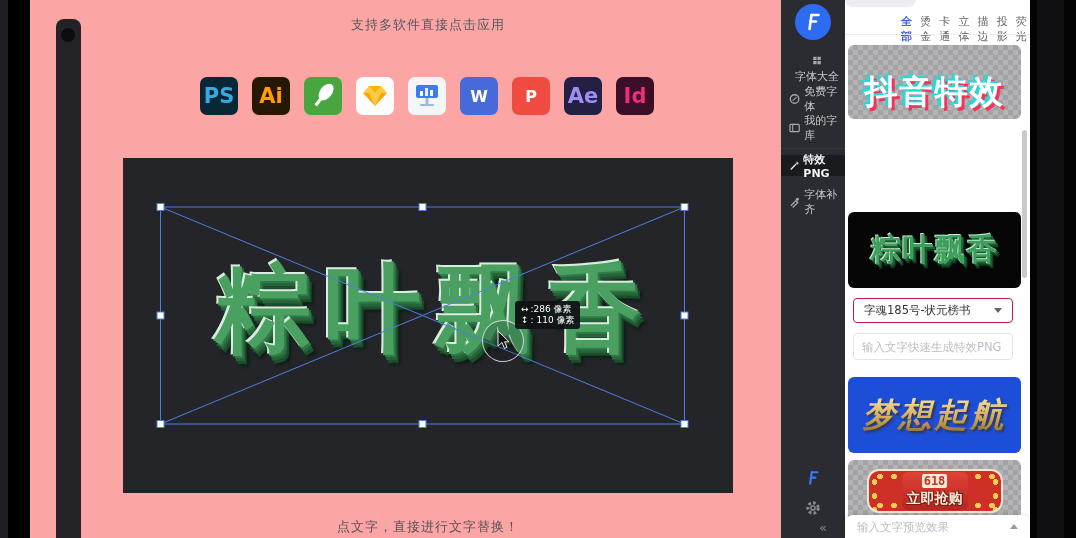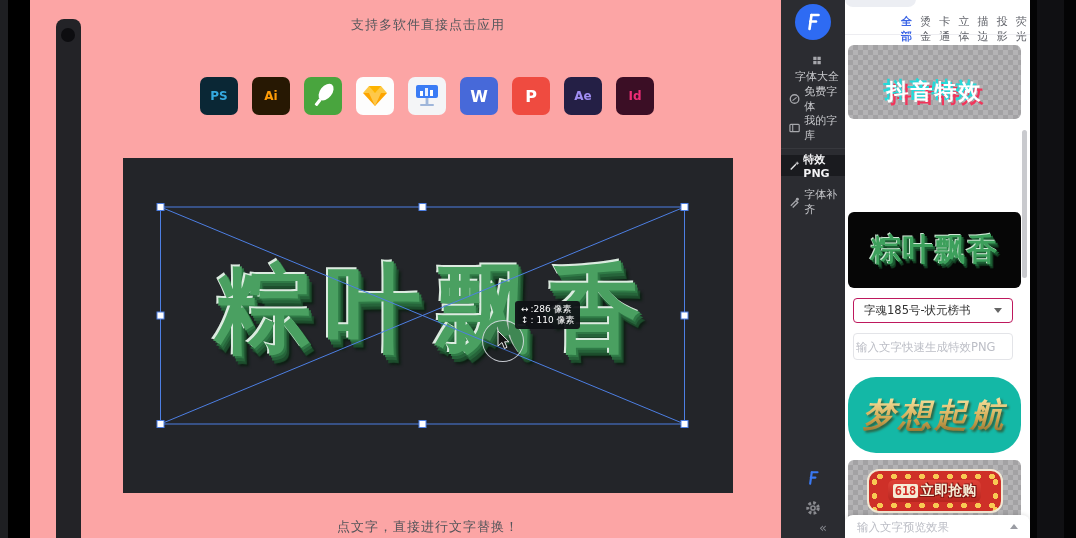--- a/index.html
+++ b/index.html
@@ -11,21 +11,21 @@
 
   
   .main { position:absolute; left:30px; top:0; width:751px; height:538px; background:#fca5a5; }
   .side-toolbar { position:absolute; left:26px; top:19px; width:25px; height:519px; background:#232327; border-radius:8px 8px 0 0; }
   .side-toolbar .dot { position:absolute; left:5px; top:9px; width:14px; height:14px; border-radius:50%; background:#0d0d10; }
 
   .hint-top { position:absolute; left:93px; top:16px; width:610px; text-align:center; font-size:13px; color:#57585d; letter-spacing:1px; }
   .hint-bottom { position:absolute; left:93px; top:518px; width:610px; text-align:center; font-size:13px; color:#54555a; letter-spacing:1px; }
 
   .icons-row { position:absolute; left:170px; top:77px; display:flex; gap:14px; }
-  .app-ic { width:38px; height:38px; border-radius:7px; display:flex; align-items:center; justify-content:center; font-weight:bold; font-size:12px; }
+  .app-ic { width:38px; height:38px; border-radius:7px; display:flex; align-items:center; justify-content:center; font-weight:bold; font-size:21px; }
   .ic-ps { background:#0a2735; color:#35a9e0; }
   .ic-ai { background:#271803; color:#ff9c08; }
   .ic-cdr { background:#49a53e; }
   .ic-sketch { background:#fdfdfd; }
   .ic-key { background:#f4f5f7; }
   .ic-w { background:#4769d9; color:#fff; font-size:16px; }
   .ic-p { background:#ef4b40; color:#fff; font-size:16px; }
   .ic-ae { background:#241f45; color:#a08df2; }
   .ic-id { background:#3b0e25; color:#ef2d76; }
 
@@ -62,47 +62,47 @@
   .tabs-border { position:absolute; left:0; top:34px; width:185px; height:1px; background:#ededf1; }
 
   .fx-card { position:absolute; left:3px; width:173px; border-radius:6px; display:flex; align-items:center; justify-content:center; overflow:hidden; }
   .checker { background-color:#b4b3b5;
       background-image:linear-gradient(45deg,#a3a2a4 25%,transparent 25%,transparent 75%,#a3a2a4 75%),
                        linear-gradient(45deg,#a3a2a4 25%,transparent 25%,transparent 75%,#a3a2a4 75%);
       background-size:10px 10px; background-position:0 0,5px 5px; }
   .card1 { top:45px; height:74px; }
   .card2 { top:125px; height:79px; }
   .card3 { top:212px; height:76px; background:#060606; }
-  .card4 { top:377px; height:76px; background:#14b8a6;border-radius:28px; }
+  .card4 { top:377px; height:76px; background:#1d4ed8; }
   .card5 { top:460px; height:62px; }
-  .fx-douyin { font-size:22px; font-weight:bold; color:#fff; letter-spacing:2px;
+  .fx-douyin { font-size:33px; font-weight:bold; color:#fff; letter-spacing:2px;
       text-shadow:-3px -2px 0 #26d9d9, 3px 3px 0 #f2355b;margin-top:20px; }
   .fx-pink { font-size:34px; font-weight:bold; color:#e8514f; letter-spacing:2px;
       text-shadow:3px 3px 0 #f2b4a4, -1px -1px 0 #fce8e4; }
   .fx-green { font-size:31px; font-weight:bold; color:#3da05c; letter-spacing:1px;
       text-shadow:-1px -1px 0 #cfe8d5, 2px 2px 0 #1c5d33, 3px 4px 1px #133f22; }
   .fx-gold { font-size:33px; font-weight:bold; font-style:italic; font-family:"DejaVu Serif","Liberation Serif",serif;
       background:linear-gradient(180deg,#f6e3a0 10%,#d4ab55 55%,#7d5f22 100%); -webkit-background-clip:text; background-clip:text; color:transparent;
       filter:drop-shadow(2px 2px 1px rgba(60,40,0,.6)); letter-spacing:3px; }
   .badge618 { width:136px; height:44px; border-radius:12px; border:2px solid #f1e8d4; background-color:#ce3028;
       background-image:radial-gradient(circle 3px at center,#f8c953 97%,transparent),radial-gradient(circle 3px at center,#f8c953 97%,transparent),
                        radial-gradient(circle 3px at center,#f8c953 97%,transparent),radial-gradient(circle 3px at center,#f8c953 97%,transparent);
       background-size:14px 9px,14px 9px,9px 14px,9px 14px;
       background-position:4px 1px,4px calc(100% - 1px),1px 4px,calc(100% - 1px) 4px;
       background-repeat:repeat-x,repeat-x,repeat-y,repeat-y;
       display:flex; align-items:center; justify-content:center; }
-  .badge-inner { background:linear-gradient(180deg,#e04237,#b7251f); border-radius:6px; padding:2px 5px; display:flex; align-items:center; gap:2px; }
+  .badge-inner { background:linear-gradient(180deg,#e04237,#b7251f); border-radius:6px; padding:2px 5px; display:flex; align-items:center; gap:2px;flex-direction:column; }
   .badge-num { background:#f5ecd6; color:#d12a24; font-weight:bold; font-size:12px; padding:0 2px; border-radius:2px; font-family:"DejaVu Sans Mono",monospace; }
   .badge-txt { color:#f7efd9; font-weight:bold; font-size:14px; text-shadow:1px 1px 0 #7e1511,-1px 1px 0 #7e1511,1px -1px 0 #7e1511; }
 
   .font-select { position:absolute; left:8px; top:298px; width:160px; height:25px; border:1px solid #be185d; border-radius:4px;
       background:#fff; display:flex; align-items:center; padding:0 10px; font-size:11.5px; color:#333; }
   .caret-down { margin-left:auto; width:0; height:0; border-left:4px solid transparent; border-right:4px solid transparent; border-top:5px solid #666; }
   .gen-input, .preview-input { border:1px solid #e3e4e8; border-radius:4px; background:#fff; font-size:11.5px; color:#333;
-      padding:0 2px; outline:none; font-family:"DejaVu Sans","Liberation Sans",sans-serif; }
+      padding:0 8px; outline:none; font-family:"DejaVu Sans","Liberation Sans",sans-serif; }
   .gen-input::placeholder, .preview-input::placeholder { color:#bcbec6; }
   .gen-input { position:absolute; left:8px; top:333px; width:160px; height:27px; }
 
   .bottom-bar { position:absolute; left:0; top:515px; width:185px; height:23px; background:#fff; border-radius:8px 8px 0 0;
       box-shadow:0 -1px 4px rgba(0,0,0,.10); display:flex; align-items:center; padding:0 12px; }
   .preview-input { border:none; flex:1; padding:0; height:20px; }
   .caret-up { width:0; height:0; border-left:4px solid transparent; border-right:4px solid transparent; border-bottom:5px solid #9a9ca3; }
   .scroll-thumb { position:absolute; left:177px; top:130px; width:5px; height:148px; background:#c9cace; border-radius:3px; }
 
   

